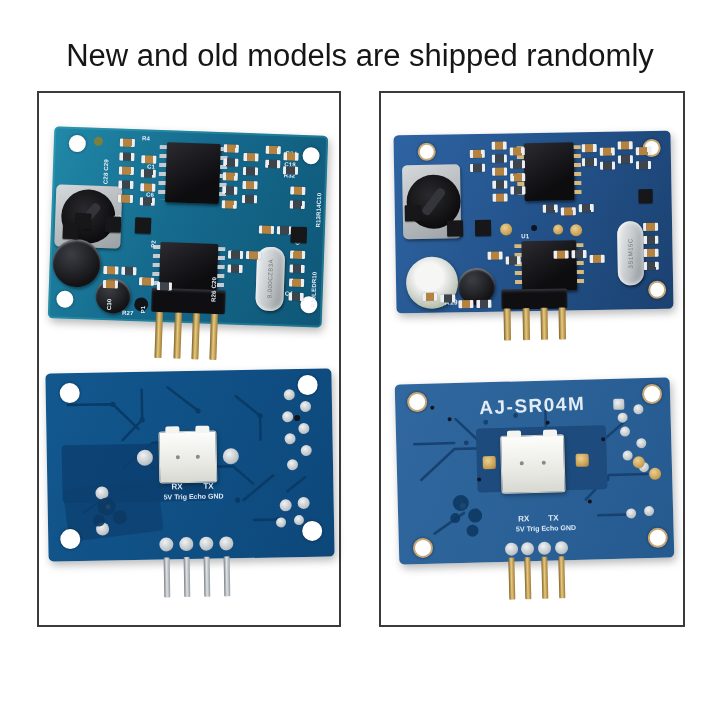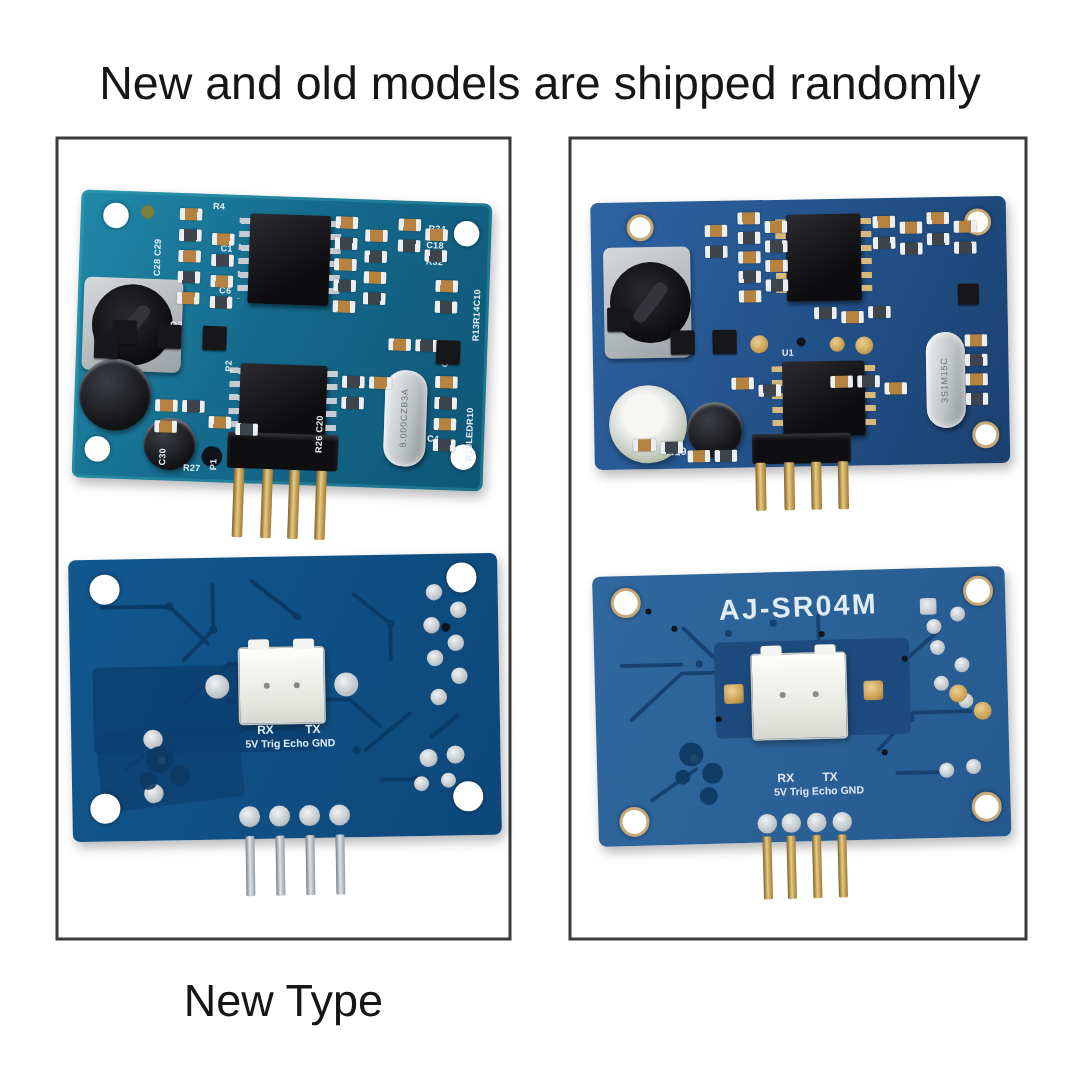--- a/index.html
+++ b/index.html
@@ -351,14 +351,13 @@
         <i class="blob" style="position: absolute; display: block; left: 68px; top: 142px; width: 12px; height: 12px;"></i>
         <i class="via" style="position: absolute; display: block; left: 35px; top: 22px; width: 4px; height: 4px;"></i>
         <i class="via" style="position: absolute; display: block; left: 52px; top: 34px; width: 4px; height: 4px;"></i>
         <i class="via" style="position: absolute; display: block; left: 150px; top: 40px; width: 4px; height: 4px;"></i>
         <i class="via" style="position: absolute; display: block; left: 190px; top: 120px; width: 4px; height: 4px;"></i>
         <i class="via" style="position: absolute; display: block; left: 80px; top: 95px; width: 4px; height: 4px;"></i>
         <i class="via" style="position: absolute; display: block; left: 205px; top: 58px; width: 4px; height: 4px;"></i>
       </div>
   </div>
 
-  <div class="caption" id="cap-new">New Type</div>
 </div>
 
 </body></html>

